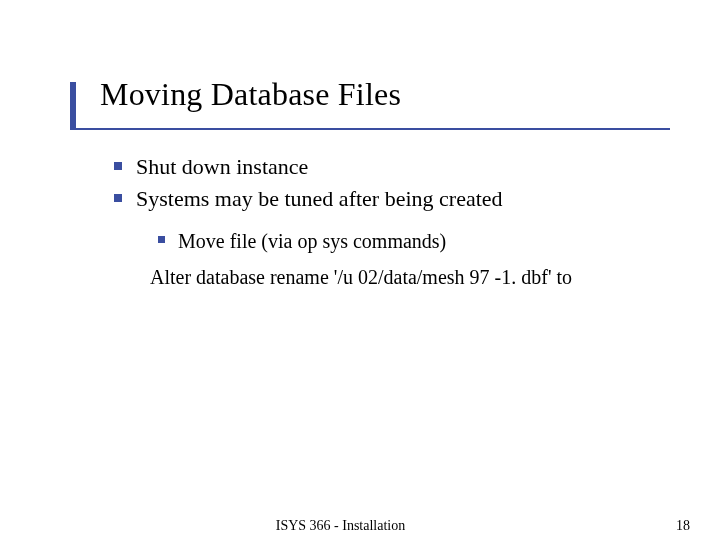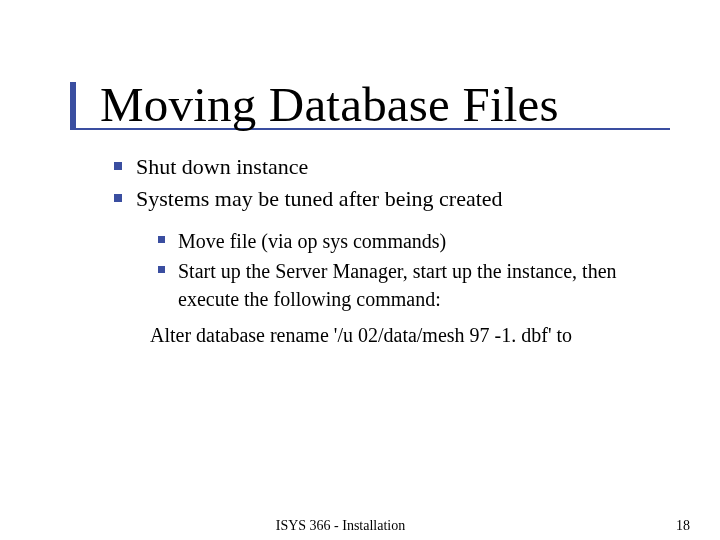--- a/index.html
+++ b/index.html
@@ -31,21 +31,21 @@
     left: 70px;
     top: 128px;
     width: 600px;
     height: 2px;
     background: #3a4ea0;
   }
   .title {
     position: absolute;
     left: 100px;
     top: 76px;
-    font-size: 49px;
+    font-size: 32px;
     font-weight: 400;
     letter-spacing: 0.2px;
   }
   .body {
     position: absolute;
     left: 100px;
     top: 150px;
     width: 580px;
     font-size: 22px;
     line-height: 1.35;
@@ -114,24 +114,20 @@
       <span class="sq"></span>
       <span>Systems may be tuned after being created</span>
     </div>
 
     <div class="lvl2-block">
 
       <div class="lvl2">
         <span class="sq"></span>
         <span>Move file (via op sys commands)</span>
       </div>
-      <div class="lvl2">
-        <span class="sq"></span>
-        <span>Start up the Server Manager, start up the instance, then execute the following command:</span>
-      </div>
 
       <div class="plain">Alter database rename '/u 02/data/mesh 97 -1. dbf' to</div>
 
 
     </div>
   </div>
 
   <div class="footer">
     <span class="date">9/18/2020</span>
     <span class="center">ISYS 366 - Installation</span>

